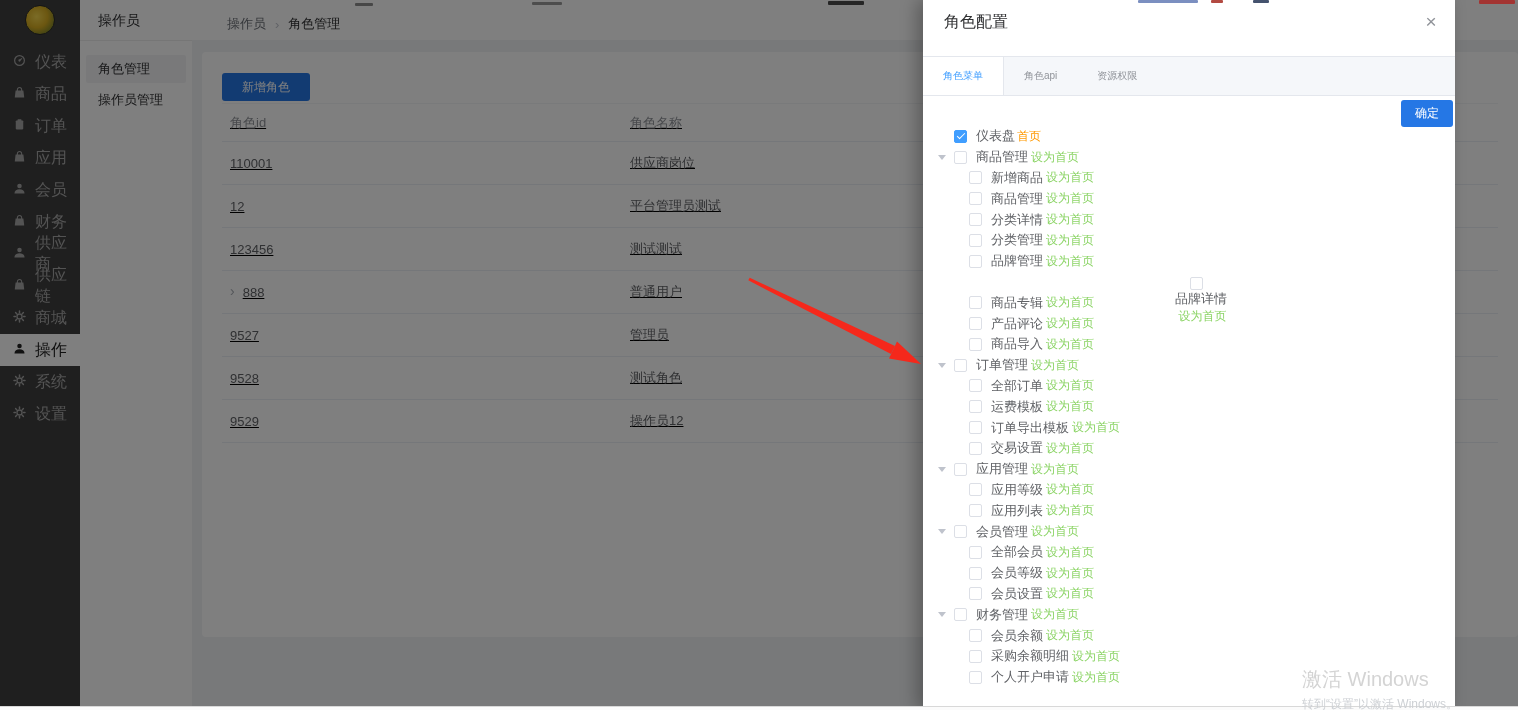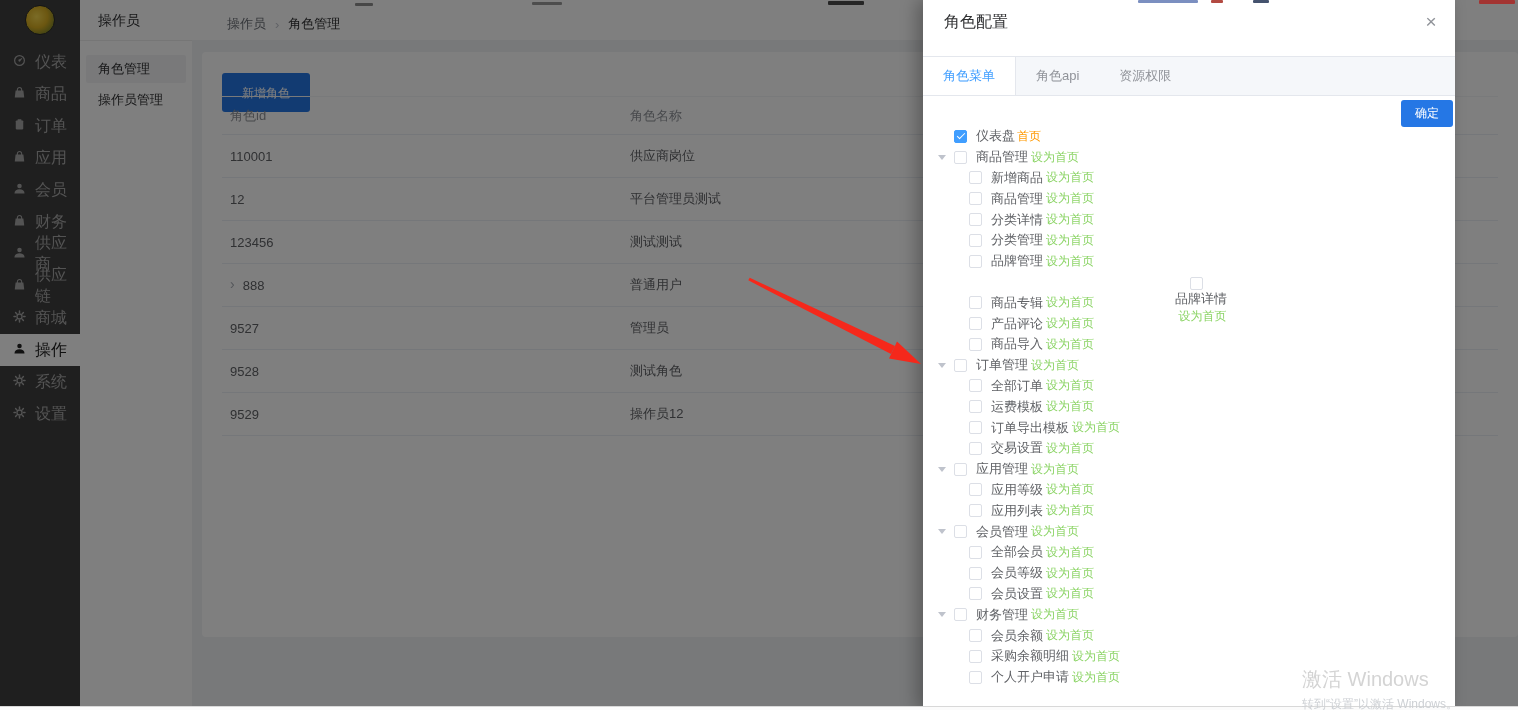--- a/index.html
+++ b/index.html
@@ -25,45 +25,45 @@
 
   
   .content{position:absolute;left:192px;top:0;right:0;bottom:0;z-index:1;}
   .topbar{position:relative;height:8px;background:#ffffff;}
   .topfrag{position:absolute;border-radius:1px;}
   .breadcrumb-bar{height:32px;background:#fff;display:flex;align-items:center;padding-left:35px;font-size:13px;}
   .crumb-first{color:#6b6f76;}
   .crumb-sep{color:#c0c4cc;margin:0 9px;font-size:13px;}
   .crumb-last{color:#303133;}
   .card{position:absolute;left:10px;top:52px;width:1316px;height:585px;background:#fff;border-radius:4px;}
-  .btn-primary{position:absolute;left:20px;top:21px;height:39px;padding:0 20px;background:#2577e5;color:#fff;
+  .btn-primary{position:absolute;left:20px;top:21px;height:28px;padding:0 20px;background:#2577e5;color:#fff;
                font-size:12px;border:none;border-radius:3px;line-height:28px;cursor:pointer;
                font-family:"Liberation Sans","DejaVu Sans",sans-serif;}
-  .tablewrap{position:absolute;left:20px;right:20px;top:44px;}
+  .tablewrap{position:absolute;left:20px;right:20px;top:51px;text-decoration:underline;}
   table.roles{width:100%;border-collapse:collapse;table-layout:fixed;}
   table.roles th{height:37px;text-align:left;font-weight:normal;font-size:13px;color:#909399;
                  border-bottom:1px solid #ebeef5;border-top:1px solid #f2f4f7;padding:0 0 0 8px;}
   table.roles td{height:42px;font-size:13px;color:#606266;border-bottom:1px solid #ebeef5;padding:0 0 0 8px;}
   th.col-id,td.cell-id{width:392px;}
   .row-caret{display:inline-block;margin-right:8px;color:#a9adb5;font-size:14px;transform:translateY(-1px);cursor:pointer;}
 
   
   .overlay{position:absolute;inset:0;background:rgba(0,0,0,0.5);z-index:2;}
 
   
   .drawer{position:absolute;left:923px;top:0;width:532px;height:710px;background:#fff;z-index:3;
           box-shadow:-6px 0 16px rgba(0,0,0,.28);}
   .drawer-frag{position:absolute;border-radius:1px;}
   .drawer-header{position:absolute;top:0;left:0;right:0;height:56px;}
   .drawer-title{position:absolute;left:21px;top:12px;font-size:16px;color:#303133;}
   .drawer-close{position:absolute;right:12px;top:10px;font-size:19px;color:#909399;cursor:pointer;width:24px;height:24px;
                 text-align:center;line-height:24px;}
   .tabs{position:absolute;top:56px;left:0;right:0;height:38px;background:#f5f7fa;
         border-top:1px solid #e4e7ed;border-bottom:1px solid #e4e7ed;display:flex;}
-  .tab{padding:0 20px;line-height:37px;font-size:13px;color:#909399;cursor:pointer;}
+  .tab{padding:0 20px;line-height:37px;font-size:10px;color:#909399;cursor:pointer;}
   .tab.active{background:#fff;border-right:1px solid #e4e7ed;color:#409eff;}
   .confirm-btn{position:absolute;top:100px;right:2px;height:27px;padding:0 14px;background:#2577e5;color:#fff;
                font-size:12px;border:none;border-radius:3px;cursor:pointer;
                font-family:"Liberation Sans","DejaVu Sans",sans-serif;}
 
   
   .tree{position:absolute;top:126px;left:15px;right:6px;bottom:0;overflow:hidden;}
   .tree-row{display:flex;align-items:center;height:20.8px;font-size:13px;cursor:default;}
   .caret-box{width:16px;flex:none;display:flex;align-items:center;}
   .tree-caret{width:0;height:0;border-left:4px solid transparent;border-right:4px solid transparent;

